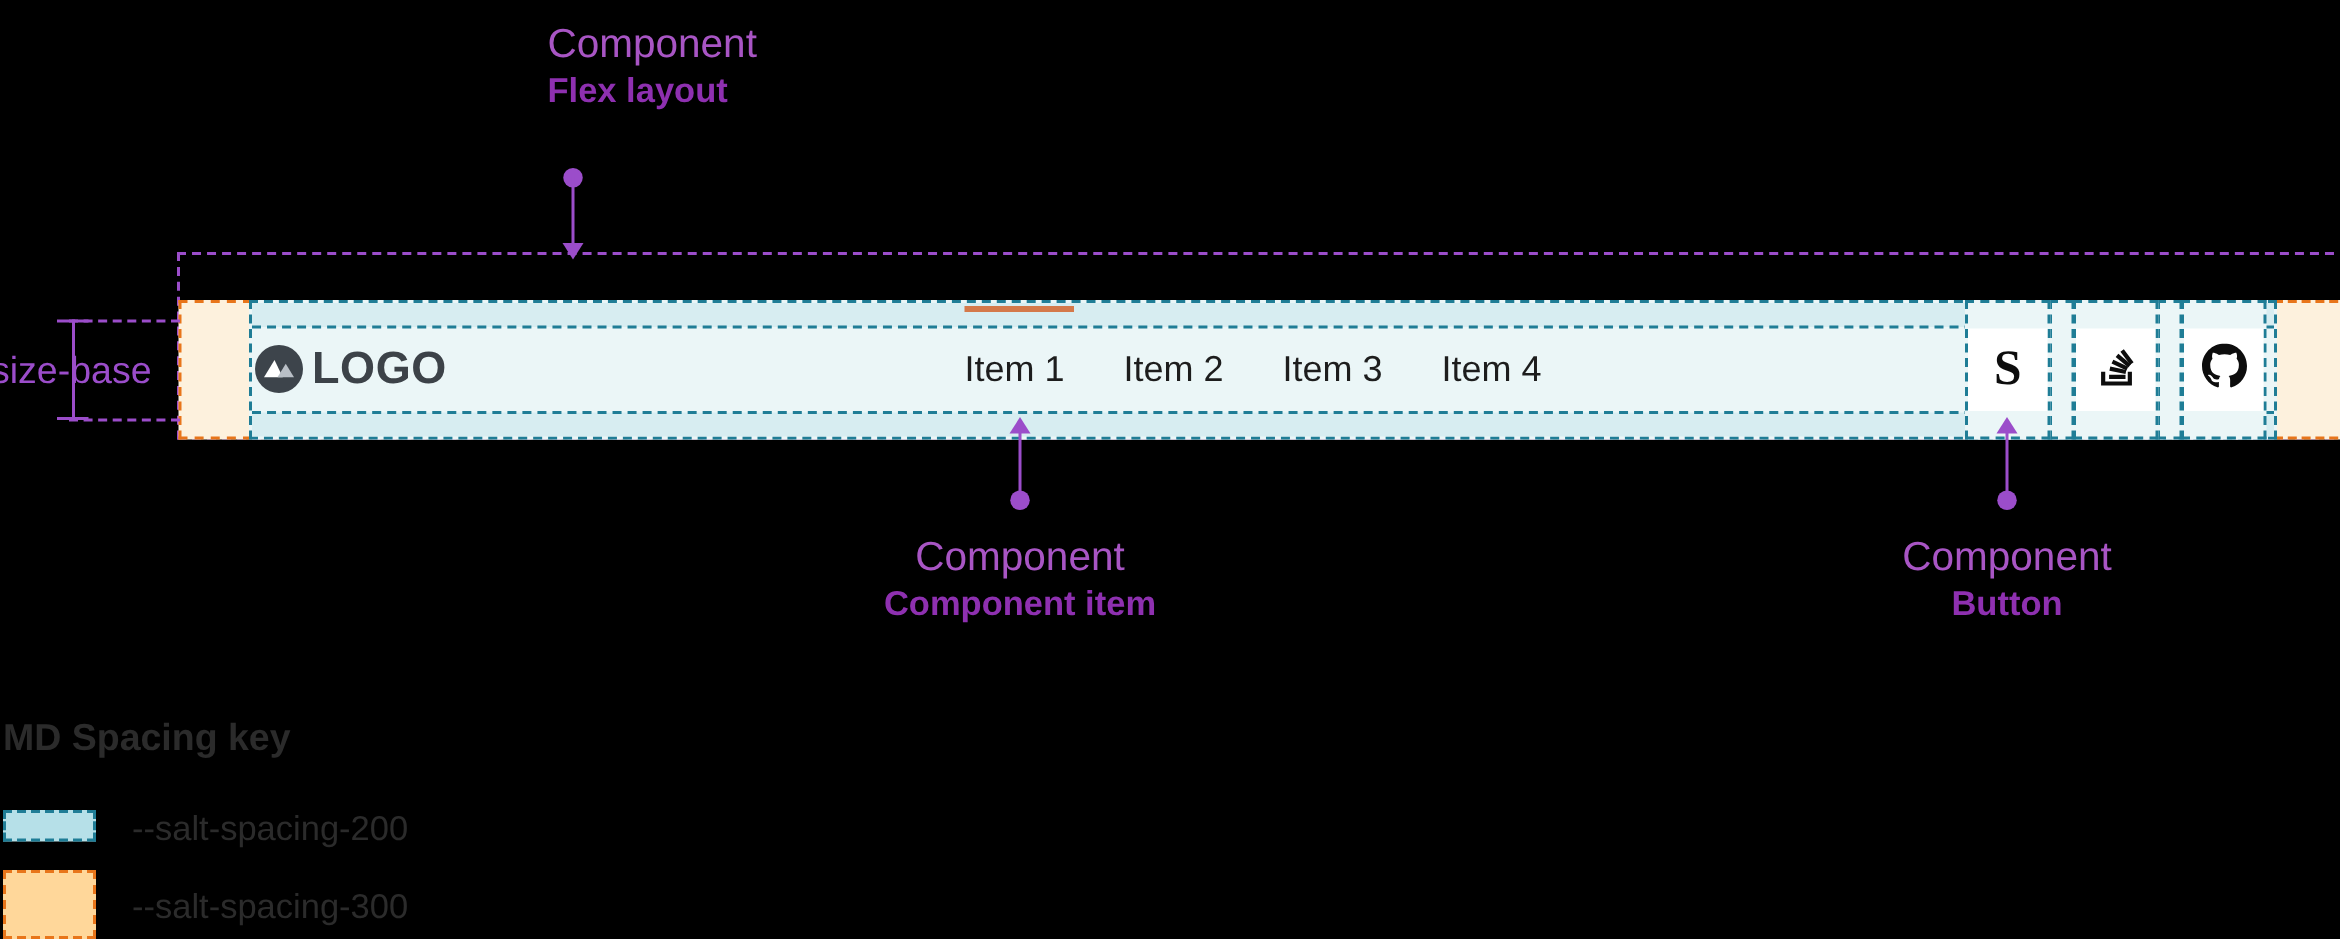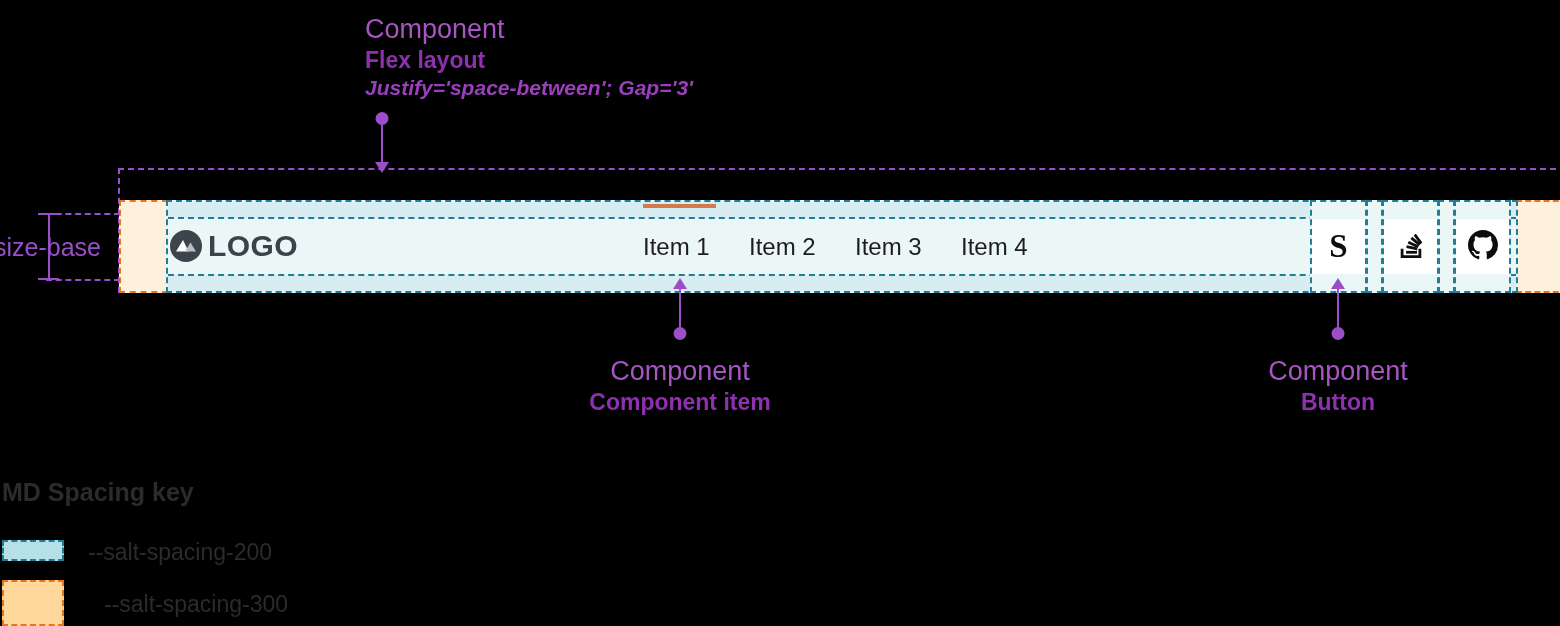--- a/index.html
+++ b/index.html
@@ -190,21 +190,20 @@
     color: #2b2b2b;
     white-space: nowrap;
   }
 </style>
 </head>
 <body>
 
 <div class="anno" style="left:365px; top:12px;">
   <div class="anno-kind">Component</div>
   <div class="anno-name">Flex layout</div>
-  <div class="anno-props">Justify='space-between'; Gap='3'</div>
 </div>
 
 <div class="leader" style="left:374px; top:112px; width:16px; height:60px;">
   <div class="dot" style="top:0;"></div>
   <div class="stem" style="top:6px; height:48px;"></div>
   <div class="head down" style="top:50px;"></div>
 </div>
 
 <div class="box-purple" style="left:118px; top:168px; width:1448px; height:125px;"></div>
 
@@ -308,14 +307,14 @@
 
 <div id="spacing-key-title" style="left:2px; top:478px;">MD Spacing key</div>
 
 <div class="key-row">
   <div class="key-swatch teal" style="left:2px; top:540px; width:62px; height:21px;"></div>
   <div class="key-label" style="left:88px; top:539px;">--salt-spacing-200</div>
 </div>
 
 <div class="key-row">
   <div class="key-swatch orange" style="left:2px; top:580px; width:62px; height:46px;"></div>
-  <div class="key-label" style="left:104px; top:591px;">--salt-spacing-300</div>
+  <div class="key-label" style="left:88px; top:591px;">--salt-spacing-300</div>
 </div>
 
 </body></html>

